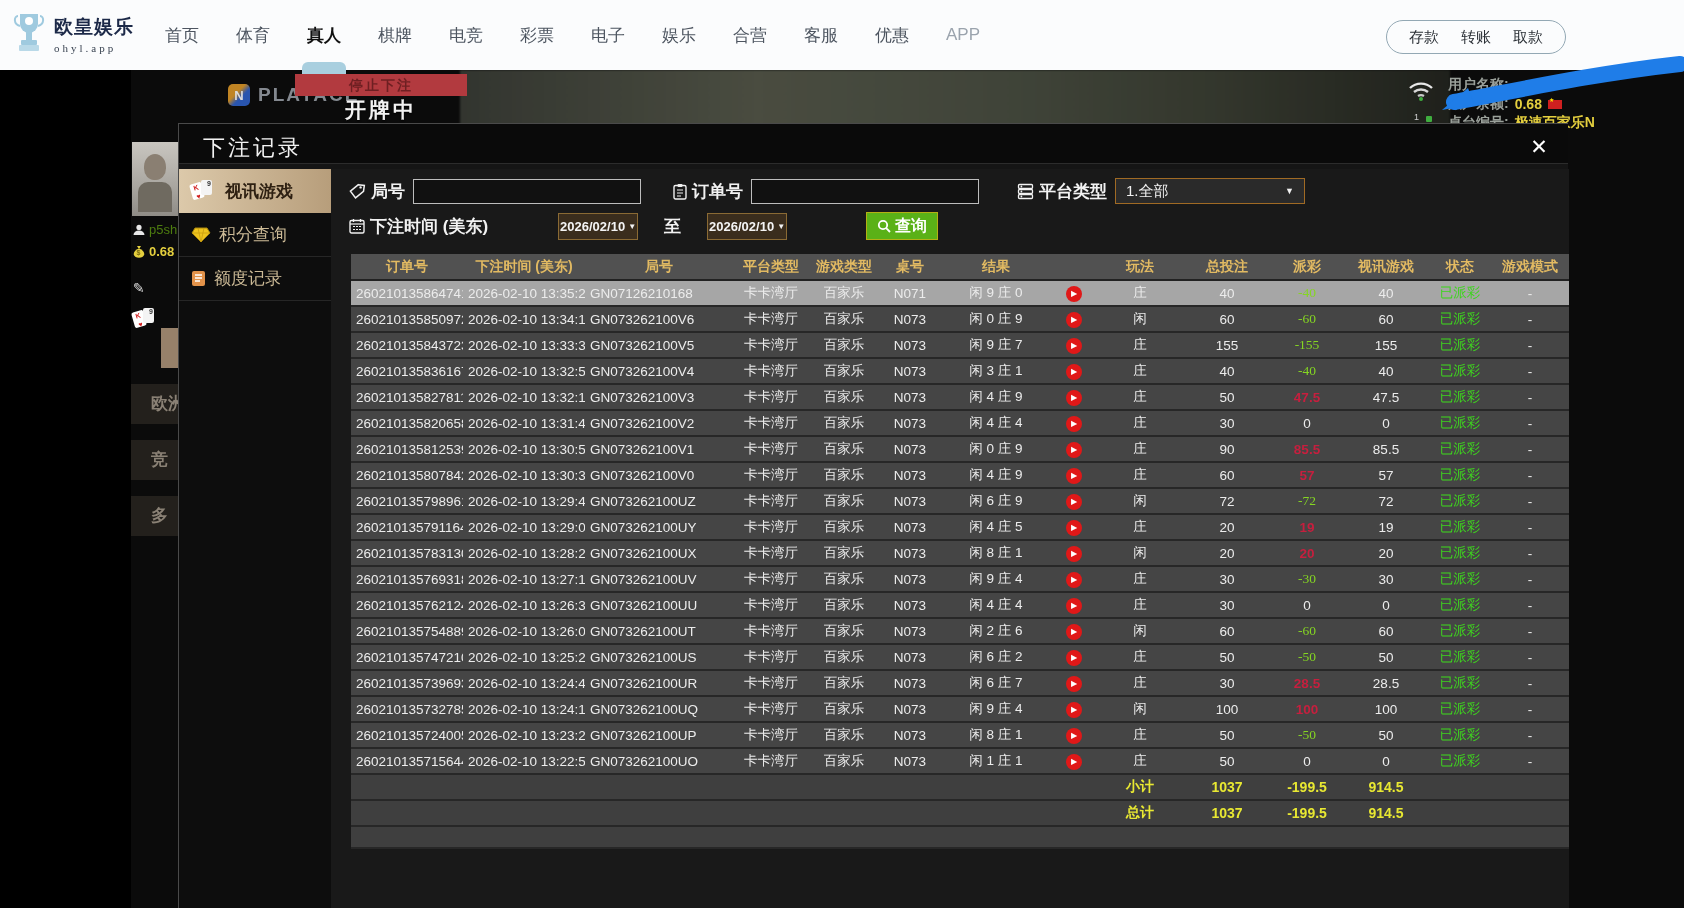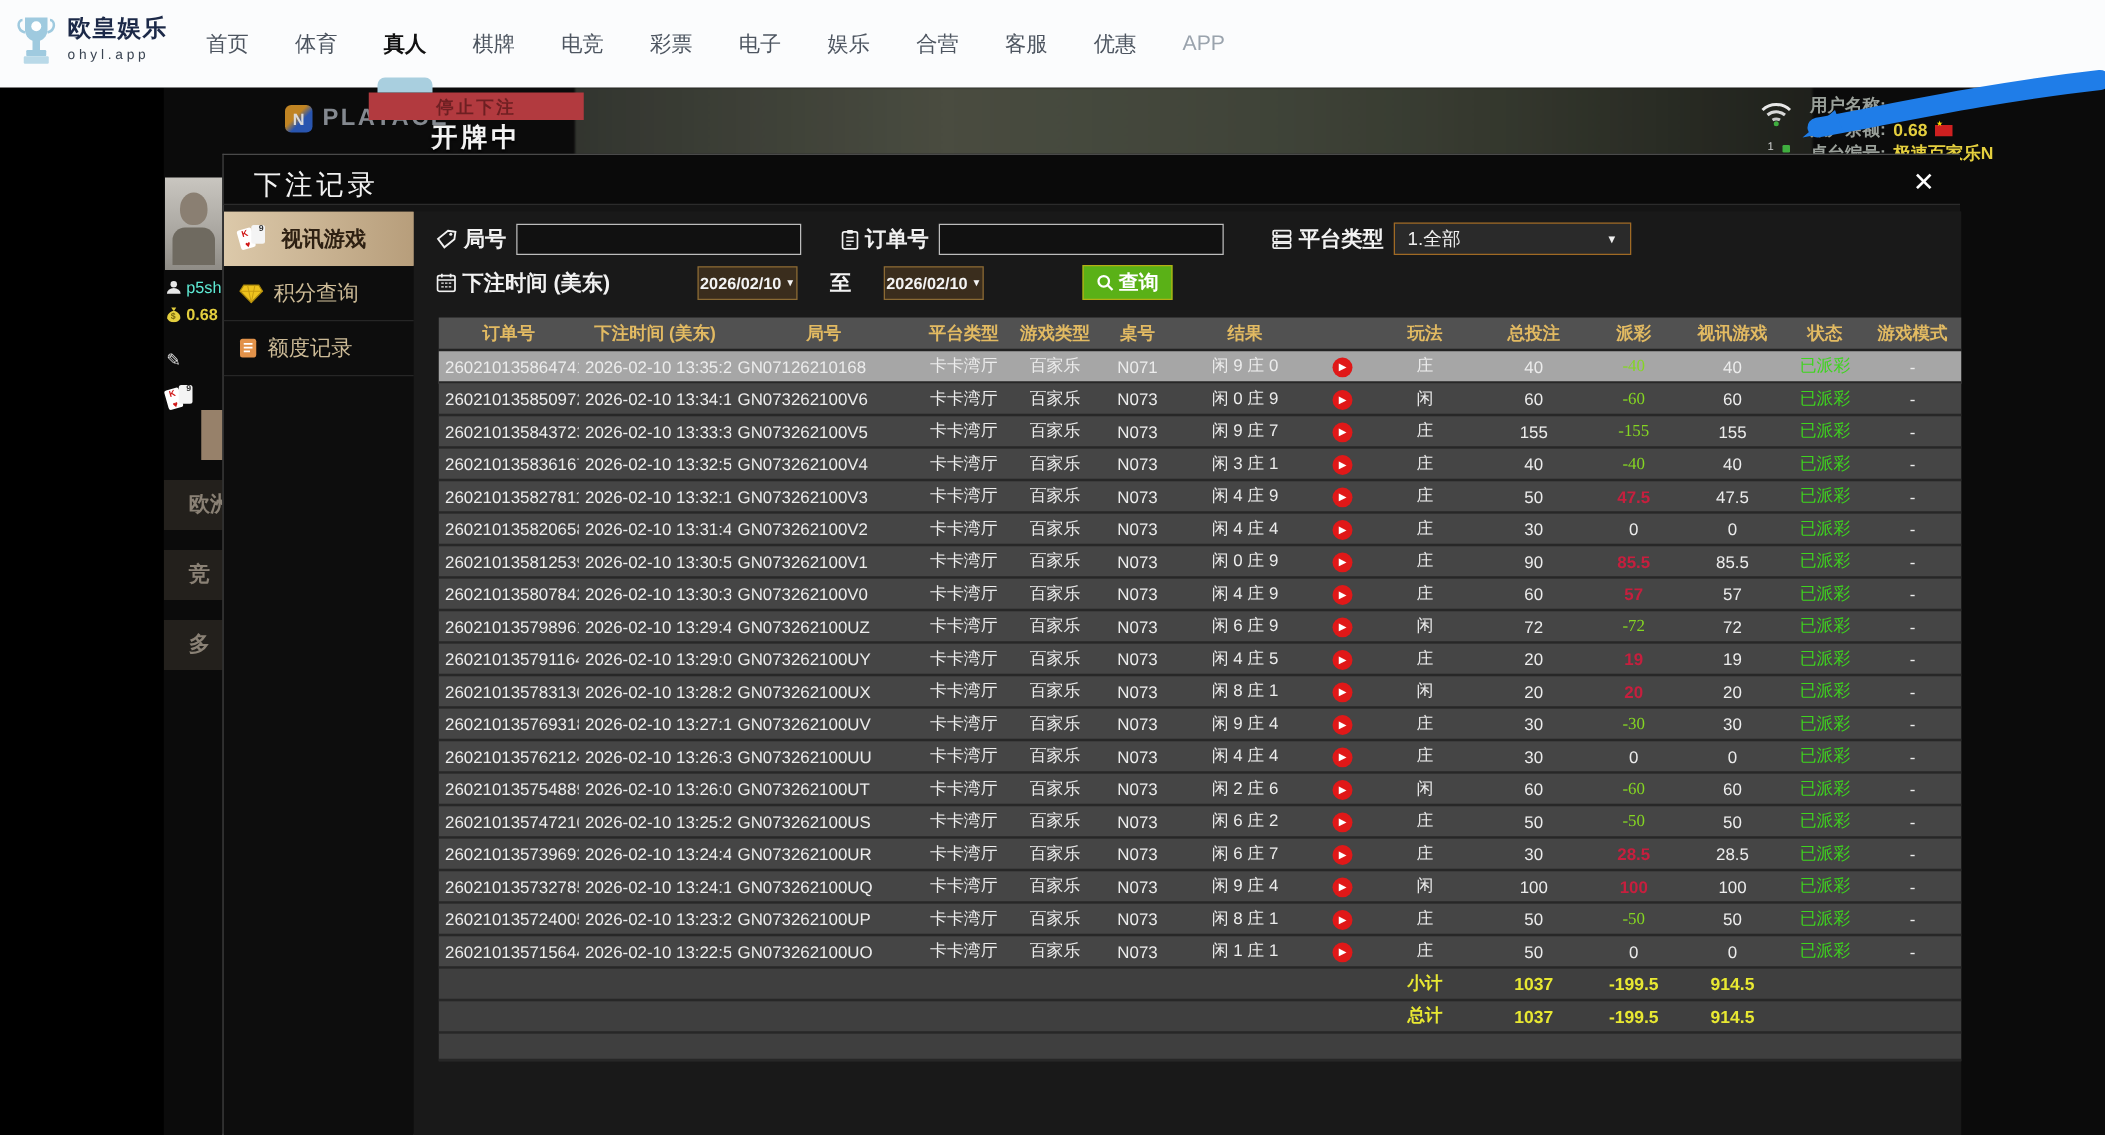--- a/index.html
+++ b/index.html
@@ -2,21 +2,21 @@
 <html><head>
 <meta charset="utf-8">
 <style>
   * { margin:0; padding:0; box-sizing:border-box; }
   html,body { width:1684px; height:908px; overflow:hidden; background:#050505;
     font-family:"Liberation Sans","DejaVu Sans",sans-serif; }
   .page { position:relative; width:1684px; height:908px; }
 
   
   .topnav { position:absolute; left:0; top:0; width:1684px; height:70px; background:#fbfcfd; z-index:20; }
-  .logo { position:absolute; left:12px; top:10px; display:flex; align-items:flex-start; gap:8px; }
+  .logo { position:absolute; left:12px; top:10px; display:flex; align-items:flex-end; gap:8px;font-family:Liberation Serif, serif; }
   .logo-txt .t1 { font-size:19px; font-weight:bold; color:#1c2948; letter-spacing:1px; }
   .logo-txt .t2 { font-size:11px; color:#3a4452; letter-spacing:3px; margin-top:2px; }
   .nav-menu { position:absolute; left:163px; top:0; height:70px; display:flex; align-items:center; gap:33px; }
   .nav-item { font-size:17px; color:#4d5560; cursor:pointer; position:relative; padding:6px 2px; }
   .nav-item.active { color:#111; font-weight:bold; }
   .nav-item.active::after { content:""; position:absolute; left:50%; transform:translateX(-50%);
     bottom:-21px; width:44px; height:12px; background:#a9cfdf; border-radius:6px 6px 0 0; }
   .nav-item.app { color:#9aa3ad; }
   .wallet-pill { position:absolute; right:118px; top:20px; height:34px; border:1px solid #93a8b4;
     border-radius:18px; display:flex; align-items:center; gap:22px; padding:0 22px; background:#fbfcfd; }
@@ -44,21 +44,21 @@
   .flag { display:inline-block; width:14px; height:9px; background:#cf2020; position:relative; }
   .flag::after { content:"★"; position:absolute; left:1px; top:-4px; font-size:6px; color:#ffde00; }
 
   
   .sliver { position:absolute; left:131px; top:0; width:47px; height:838px; overflow:hidden; }
   .avatar { position:absolute; left:1px; top:72px; width:46px; height:74px;
     background:linear-gradient(180deg,#c9c6c0,#a9a6a0 60%,#8f8c86); }
   .avatar::before { content:""; position:absolute; left:12px; top:12px; width:22px; height:26px; border-radius:50% 50% 45% 45%; background:#8a7f72; }
   .avatar::after { content:""; position:absolute; left:6px; top:40px; width:34px; height:30px; border-radius:10px 10px 0 0; background:#6f6a60; }
   .sl-row { position:absolute; left:2px; display:flex; align-items:center; gap:4px; white-space:nowrap; }
-  .sl-user { top:152px; color:#5eead4; font-size:13px; }
+  .sl-user { top:152px; color:#4d7c0f; font-size:13px; }
   .sl-bal { top:174px; color:#e4cf3e; font-size:13px; font-weight:bold; }
   .sl-edit { top:210px; color:#ddd; font-size:14px; }
   .sl-cards { top:238px; }
   .hall-row { position:absolute; left:0; width:47px; height:40px; line-height:40px; padding-left:20px;
     font-size:17px; font-weight:bold; color:#8a8175; background:#23201c; white-space:nowrap; overflow:hidden; }
   .hall-row.active { background:#9781631; background:#97816a; color:#ddd0b8;margin-left:30px; }
 
   
   .annot { position:absolute; left:1440px; top:44px; width:244px; height:72px; z-index:60; pointer-events:none; }
 
@@ -150,20 +150,25 @@
         <div class="nav-item">棋牌</div>
         <div class="nav-item">电竞</div>
         <div class="nav-item">彩票</div>
         <div class="nav-item">电子</div>
         <div class="nav-item">娱乐</div>
         <div class="nav-item">合营</div>
         <div class="nav-item">客服</div>
         <div class="nav-item">优惠</div>
         <div class="nav-item app">APP</div>
       </div>
+    <div class="wallet-pill">
+        <span class="wallet-btn">存款</span>
+        <span class="wallet-btn">转账</span>
+        <span class="wallet-btn">取款</span>
+      </div>
   </div>
 
   <div class="gamebg">
     <div class="video-strip"></div>
     <div class="black-strip"></div>
 
     <div class="playace-logo">
       <span class="playace-badge">N</span>
       <span class="playace-name">PLAYACE</span>
     </div>

